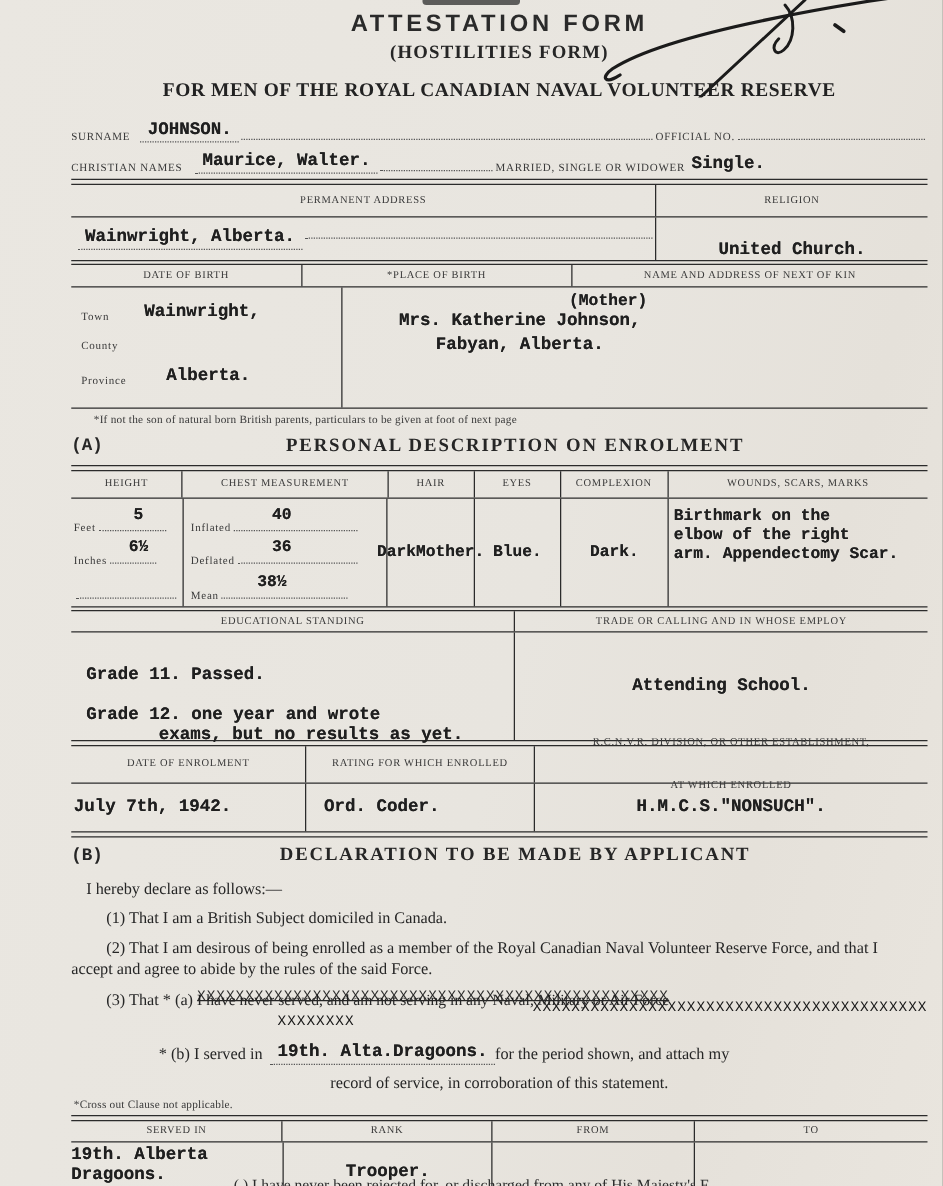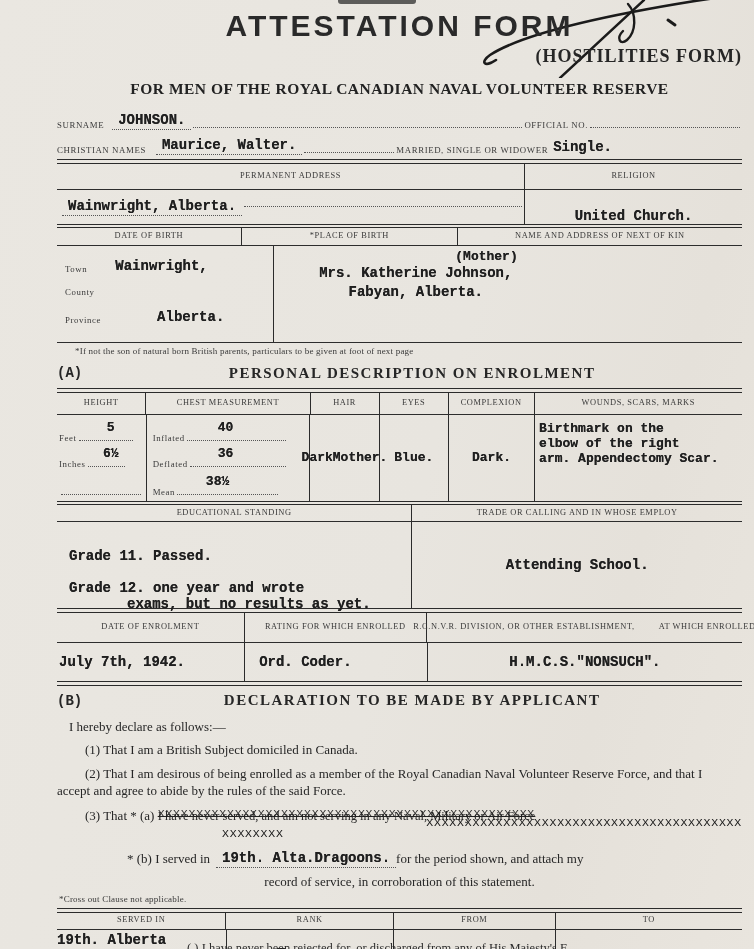--- a/index.html
+++ b/index.html
@@ -11,22 +11,22 @@
   }
   .page{
     position:relative;width:754px;height:949px;overflow:hidden;
     background:linear-gradient(105deg,#eae7e1 0%,#e8e5df 55%,#e5e1da 78%,#e9e5de 100%);
     color:#262626;
   }
   .content{position:absolute;left:57px;width:685px;top:0;}
 
   
   .title{padding-top:9px;text-align:center;font-family:"Liberation Sans",sans-serif;
-         font-weight:bold;font-size:30px;letter-spacing:3px;color:#2a2a2a;}
-  .subtitle{margin-top:3px;text-align:right;font-weight:bold;font-size:18px;letter-spacing:1px;}
+         font-weight:bold;font-size:19px;letter-spacing:3px;color:#2a2a2a;}
+  .subtitle{margin-top:3px;text-align:center;font-weight:bold;font-size:15px;letter-spacing:1px;}
   .audience{margin-top:13px;text-align:center;font-weight:bold;font-size:15.5px;letter-spacing:.5px;color:#222;}
 
   .plabel{font-size:8.8px;letter-spacing:.6px;color:#3a3a3a;white-space:nowrap;}
   .typed{font-family:"Liberation Mono","DejaVu Sans Mono",monospace;font-weight:bold;
          font-size:13px;color:#1f1f1f;white-space:nowrap;text-shadow:0 0 .4px #333;}
   .typed.big{font-size:14px;}
 
   .fieldrow{display:flex;align-items:flex-end;}
   .dots{flex:1;border-bottom:1.3px dotted #555;height:2px;margin:0 2px 2px 2px;}
   .onDots{border-bottom:1.3px dotted #555;padding:0 6px 1px 6px;}
@@ -133,21 +133,21 @@
     <div class="srule"></div>
     <div class="cols">
       <div style="width:31.5%;height:96px;padding:12px 0 0 8px;box-sizing:border-box;">
         <div class="fieldrow">
           <span class="plabel">Town</span>
           <span class="typed big" style="margin-left:28px;">Wainwright,</span>
         </div>
         <div class="fieldrow" style="margin-top:13px;">
           <span class="plabel">County</span>
         </div>
-        <div class="fieldrow" style="margin-top:12px;gap:24px;">
+        <div class="fieldrow" style="margin-top:12px;">
           <span class="plabel">Province</span>
           <span class="typed big" style="margin-left:32px;">Alberta.</span>
         </div>
       </div>
       <div style="width:41.6%;height:96px;padding-top:3px;box-sizing:border-box;text-align:center;">
         <div class="typed" style="text-align:right;padding-right:40px;">(Mother)</div>
         <div class="typed big" style="margin-top:1px;">Mrs. Katherine Johnson,</div>
         <div class="typed big" style="margin-top:3px;">Fabyan, Alberta.</div>
       </div>
     </div>
@@ -253,21 +253,21 @@
     </div>
     <div class="drule"></div>
 
     <div class="cols">
       <div class="hcell" style="width:27.4%;height:29px;">
           <span class="plabel">DATE OF ENROLMENT</span>
         </div>
       <div class="hcell" style="width:26.6%;height:29px;">
           <span class="plabel">RATING FOR WHICH ENROLLED</span>
         </div>
-      <div class="hcell" style="width:46%;height:29px;flex-direction:row;gap:24px;">
+      <div class="hcell" style="width:46%;height:29px;flex-direction:column;gap:24px;">
         <span class="plabel">R.C.N.V.R. DIVISION, OR OTHER ESTABLISHMENT,</span>
         <span class="plabel">AT WHICH ENROLLED</span>
       </div>
     </div>
     <div class="srule"></div>
     <div class="cols">
       <div style="width:27.4%;height:38px;display:flex;align-items:center;">
         <span class="typed big" style="margin-left:2px;">July 7th, 1942.</span>
       </div>
       <div style="width:26.6%;height:38px;display:flex;align-items:center;">

